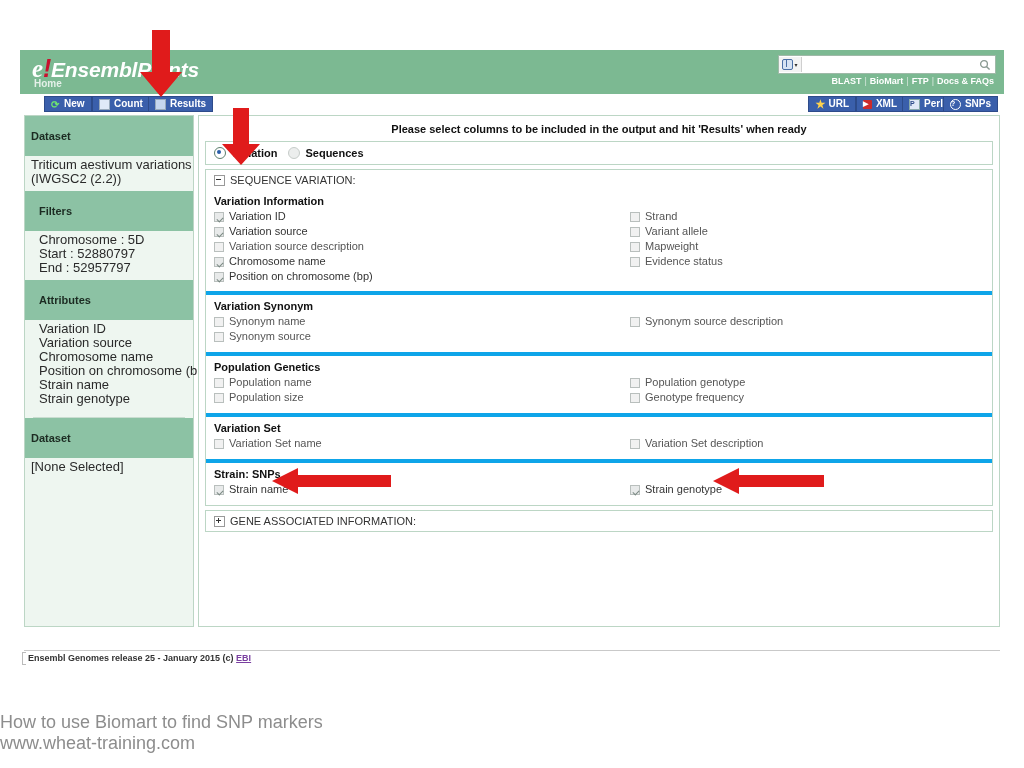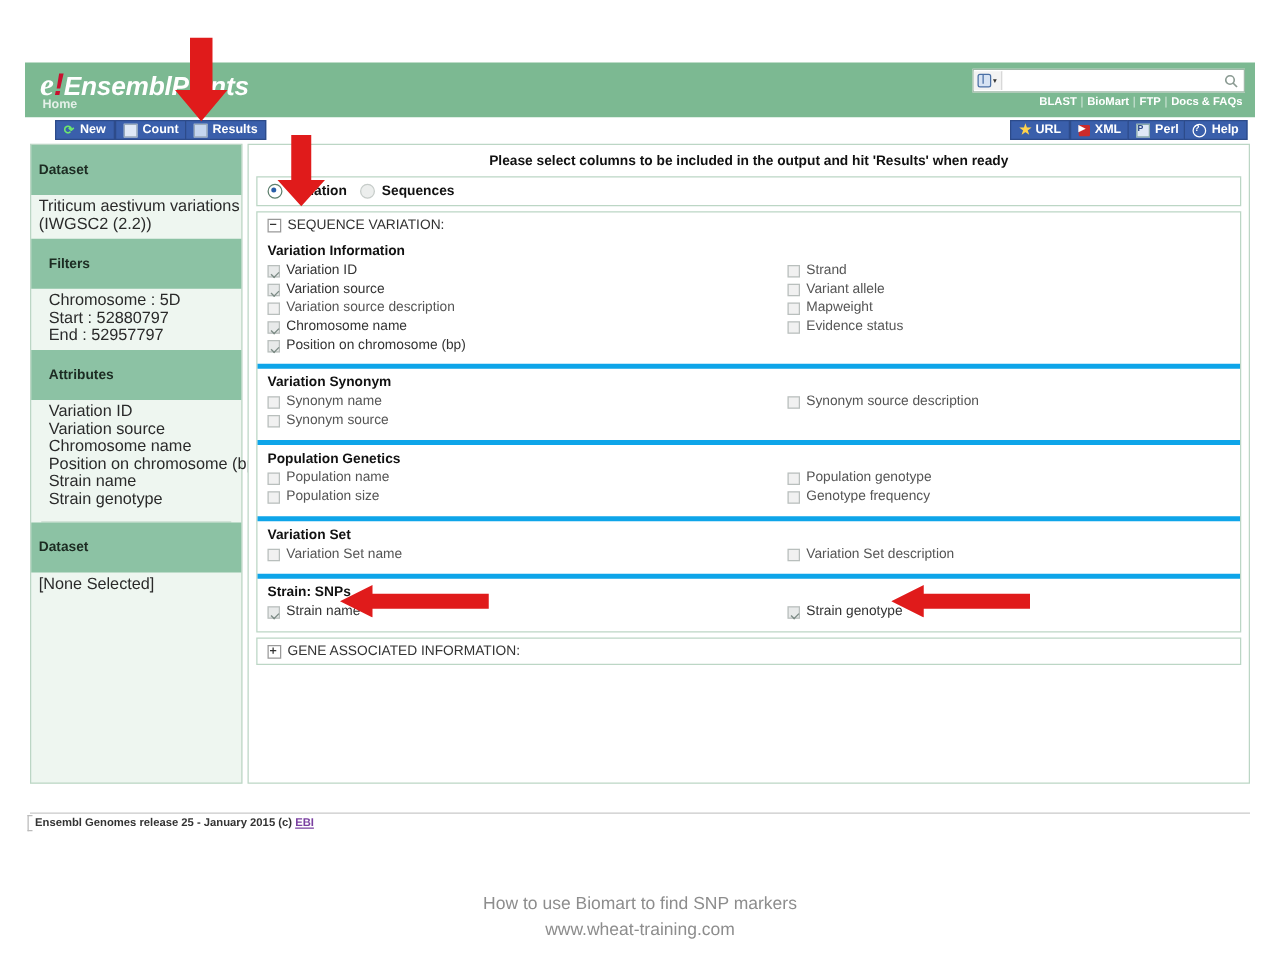--- a/index.html
+++ b/index.html
@@ -110,22 +110,22 @@
   .cbrow.on{color:#333;}
 
   
   .footline{position:absolute;left:4px;top:600px;width:976px;height:1px;background:#c9c9c9;}
   .footer{position:absolute;left:8px;top:603px;font-size:9px;font-weight:bold;color:#333;}
   .footer a{color:#7a3fa0;text-decoration:underline;}
   .footmark{position:absolute;left:2px;top:602px;width:3px;height:11px;
             border:1px solid #bbb;border-right:0;}
 
   
-  .caption{position:absolute;left:0;top:712px;width:1024px;text-align:center;
-           font-size:14px;color:#8d8d8d;line-height:21px;}
+  .caption{position:absolute;left:0;top:712px;width:1024px;
+           font-size:18px;color:#8d8d8d;line-height:21px;}
 
   
   .arrow{position:absolute;}
   .arrow svg{display:block;}
 </style>
 </head>
 <body>
 
 <div class="screen">
 
@@ -175,21 +175,21 @@
     <div class="btn b-xml">
       <span class="ic ic-xml">▶</span>
       <span>XML</span>
     </div>
     <div class="btn b-perl">
       <span class="ic ic-perl">P</span>
       <span>Perl</span>
     </div>
     <div class="btn b-help">
       <span class="ic ic-help">?</span>
-      <span>Help</span>
+      <span>SNPs</span>
     </div>
   </div>
 
   <div class="content">
 
     <div class="sidebar">
       <div class="sec-head">Dataset</div>
       <div class="sec-body">
         <div>Triticum aestivum variations</div>
         <div>(IWGSC2 (2.2))</div>

